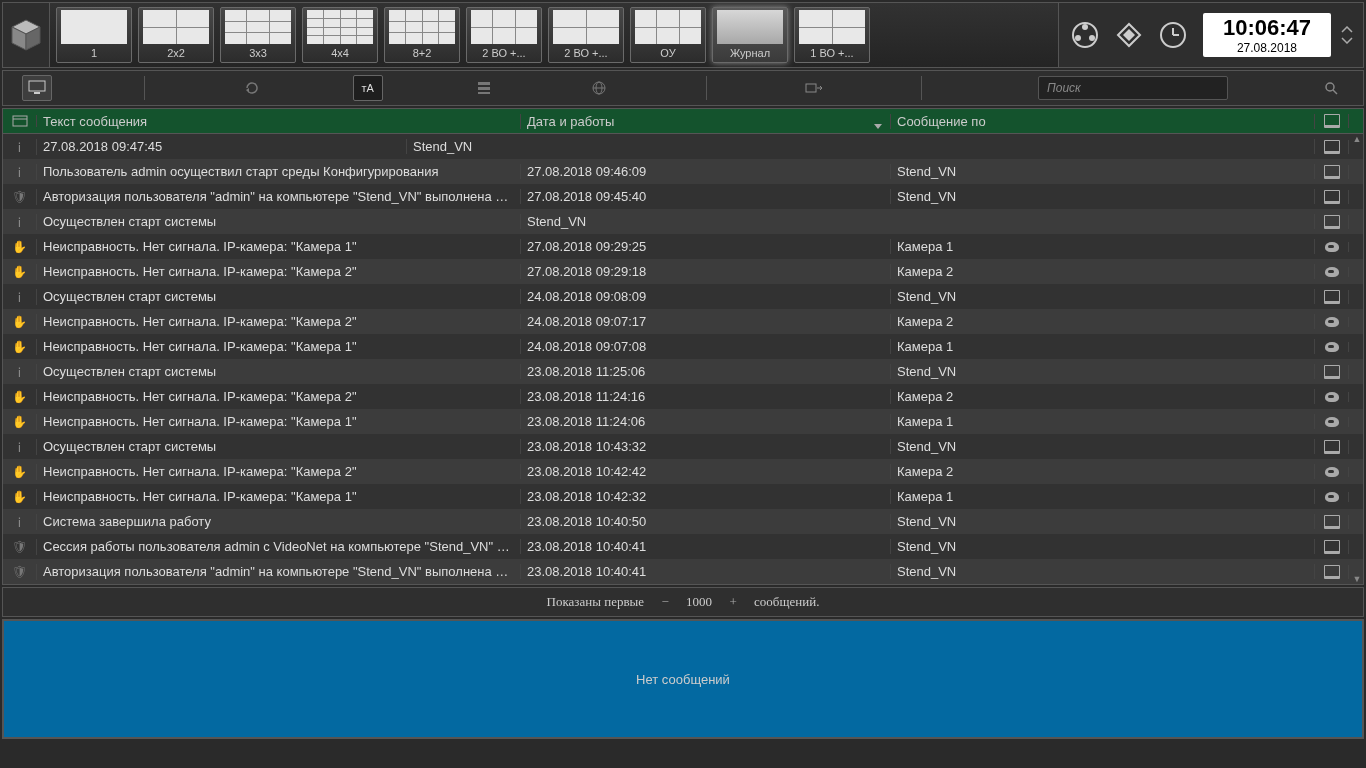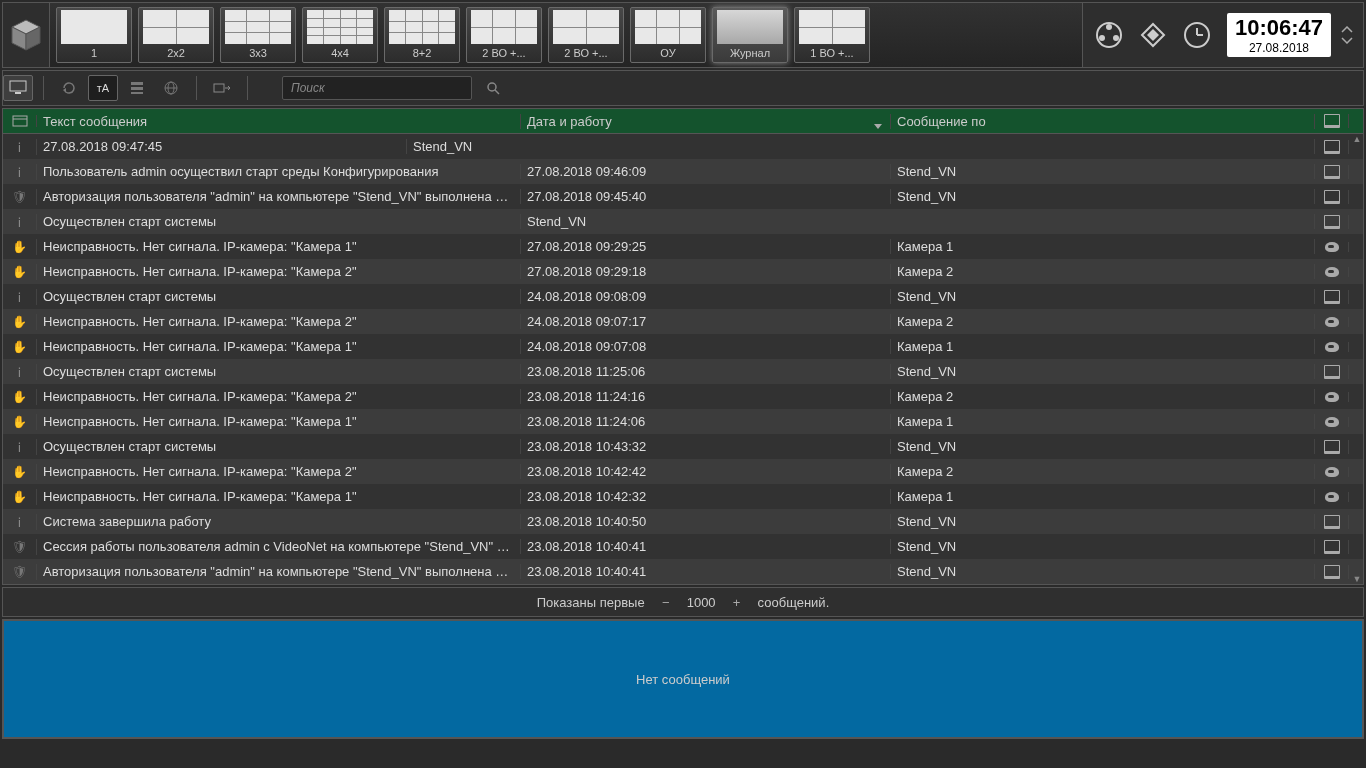--- a/index.html
+++ b/index.html
@@ -42,29 +42,29 @@
   .right-tools {
     display: flex; align-items: center; gap: 8px; padding: 0 8px;
   }
   .right-tools .tool {
     width: 36px; height: 36px; display: flex; align-items: center; justify-content: center;
     color: #bbb;
   }
   .clockbox {
     display: flex; flex-direction: column; align-items: center; justify-content: center;
     background: #fff; color: #000; border-radius: 2px;
-    padding: 2px 8px; margin-left: 4px;
+    padding: 2px 20px; margin-left: 4px;
   }
   .clock-time { font-size: 22px; font-weight: bold; }
   .clock-date { font-size: 12px; }
   
   .subbar {
     display: flex; align-items: center; height: 36px;
     border: 1px solid #555; margin: 2px; background: #2e2e2e;
-    gap: 4px; padding: 0 0;
+    gap: 4px; padding: 0 19px; justify-content: space-between;
   }
   .sub-btn {
     width: 30px; height: 26px; display: flex; align-items: center; justify-content: center;
     color: #888; border-radius: 2px;
   }
   .sub-btn.sel { background: #3e3e3e; border: 1px solid #666; }
   .sub-btn.active { color: #ddd; background: #1e1e1e; border: 1px solid #666; }
   .sub-sep { width: 1px; height: 24px; background: #555; margin: 0 6px; }
   .search-box {
     position: relative; margin-left: 24px;
@@ -106,21 +106,21 @@
   .ic.shield::before { content:"🛡"; font-size:12px; color:#777; }
   .ic.hand::before { content:"✋"; font-size:12px; color:#8a7; }
   .dev { width:16px; height:14px; }
   .dev.monitor { border:1px solid #aaa; border-bottom:3px solid #aaa; border-radius:1px; }
   .dev.cam { width:14px;height:10px;background:#aaa;border-radius:50% 50% 40% 40%; position:relative; }
   .dev.cam::after{content:"";position:absolute;left:3px;top:3px;width:6px;height:3px;background:#333;border-radius:2px;}
   
   .pager {
     height: 30px; display: flex; align-items: center; justify-content: center;
     gap: 14px; border: 1px solid #555; margin: 2px; background: #2f2f2f;
-    font-size: 13px; color: #ccc;
+    font-size: 13px; color: #ccc; font-family: Liberation Serif, serif;
   }
   .pager .ctrl { color: #aaa; cursor: pointer; width: 14px; text-align: center; }
   
   .bottom {
     border: 2px solid #555; margin: 2px; height: 120px;
     display: flex; align-items: center; justify-content: center;
     color: #ccc; font-size: 13px; background: #0369a1;
   }
   
   svg { display:block; }
@@ -335,21 +335,21 @@
 
 <div class="table-wrap">
   <div class="thead">
     <div class="col col-icon">
       <svg width="16" height="12" viewBox="0 0 16 12">
           <rect x="1" y="1" width="14" height="10" fill="none" stroke="#aaa"></rect>
           <line x1="1" y1="4" x2="15" y2="4" stroke="#aaa"></line>
         </svg>
     </div>
     <div class="col col-msg">Текст сообщения</div>
-    <div class="col col-date">Дата и работу</div>
+    <div class="col col-date">Дата и работы</div>
     <div class="col col-src">Сообщение по</div>
     <div class="col col-dev">
       <div class="dev monitor"></div>
     </div>
     <div class="col col-end"></div>
   </div>
   <div class="tbody" id="tbody">
     <div class="scroll-ind">
         <span>▲</span>
         <span>▼</span>

